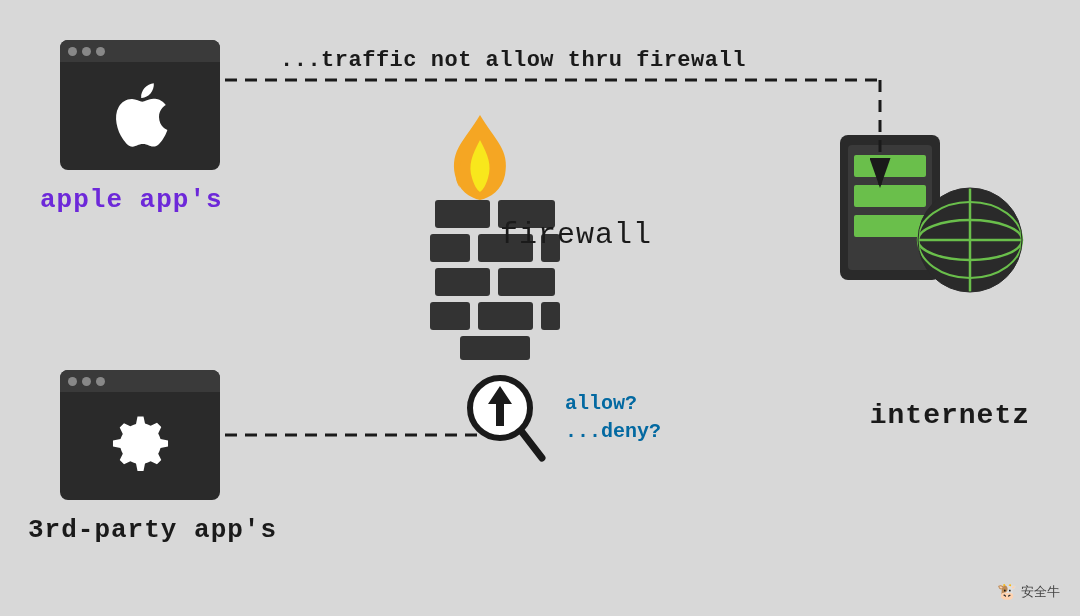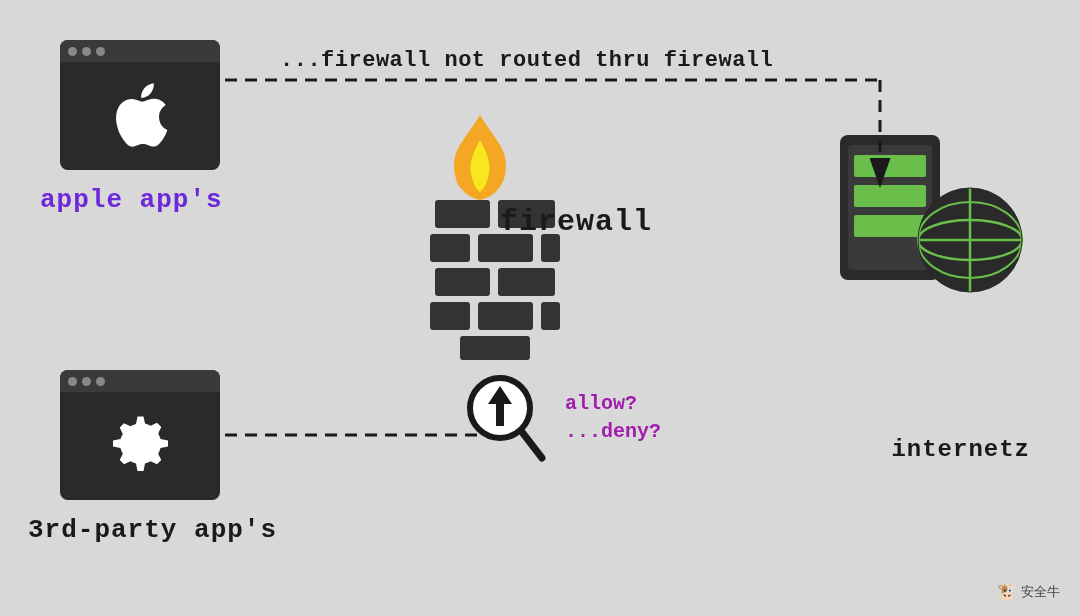--- a/index.html
+++ b/index.html
@@ -95,35 +95,34 @@
 
     
     .firewall-group {
       position: absolute;
       left: 430px;
       top: 200px;
     }
     .firewall-label {
       position: absolute;
       left: 500px;
-      top: 205px;
+      top: 218px;
       font-size: 30px;
-      font-weight: bold;
+      font-weight: normal;
       color: #1a1a1a;
       letter-spacing: 1px;
     }
     .internet-label {
       position: absolute;
       right: 50px;
       top: 400px;
-      font-size: 24px;
-      font-weight: bold;
-      color: #1a1a1a;
-      letter-spacing: 1px;
-      margin-top: 36px;
+      font-size: 28px;
+      font-weight: bold;
+      color: #1a1a1a;
+      letter-spacing: 1px;
     }
 
     
     svg.arrows {
       position: absolute;
       top: 0; left: 0;
       width: 1080px;
       height: 616px;
       pointer-events: none;
     }
@@ -140,39 +139,39 @@
       gap: 4px;
     }
 
     
     .allow-deny {
       position: absolute;
       left: 565px;
       top: 390px;
       font-size: 20px;
       font-weight: bold;
-      color: #a21caf;
+      color: #0369a1;
       line-height: 1.4;
     }
 
     
     .traffic-text {
       position: absolute;
       left: 280px;
       top: 48px;
       font-size: 22px;
       font-weight: bold;
       color: #1a1a1a;
       letter-spacing: 0.5px;
     }
   </style>
 </head>
 <body>
 
-<div class="traffic-text">...firewall not routed thru firewall</div>
+<div class="traffic-text">...traffic not allow thru firewall</div>
 
 <div class="apple-box">
   <div class="apple-box-titlebar">
     <div class="apple-box-dot"></div>
     <div class="apple-box-dot"></div>
     <div class="apple-box-dot"></div>
   </div>
   <div class="apple-box-content">
 
     <svg width="72" height="82" viewBox="0 0 72 82">

